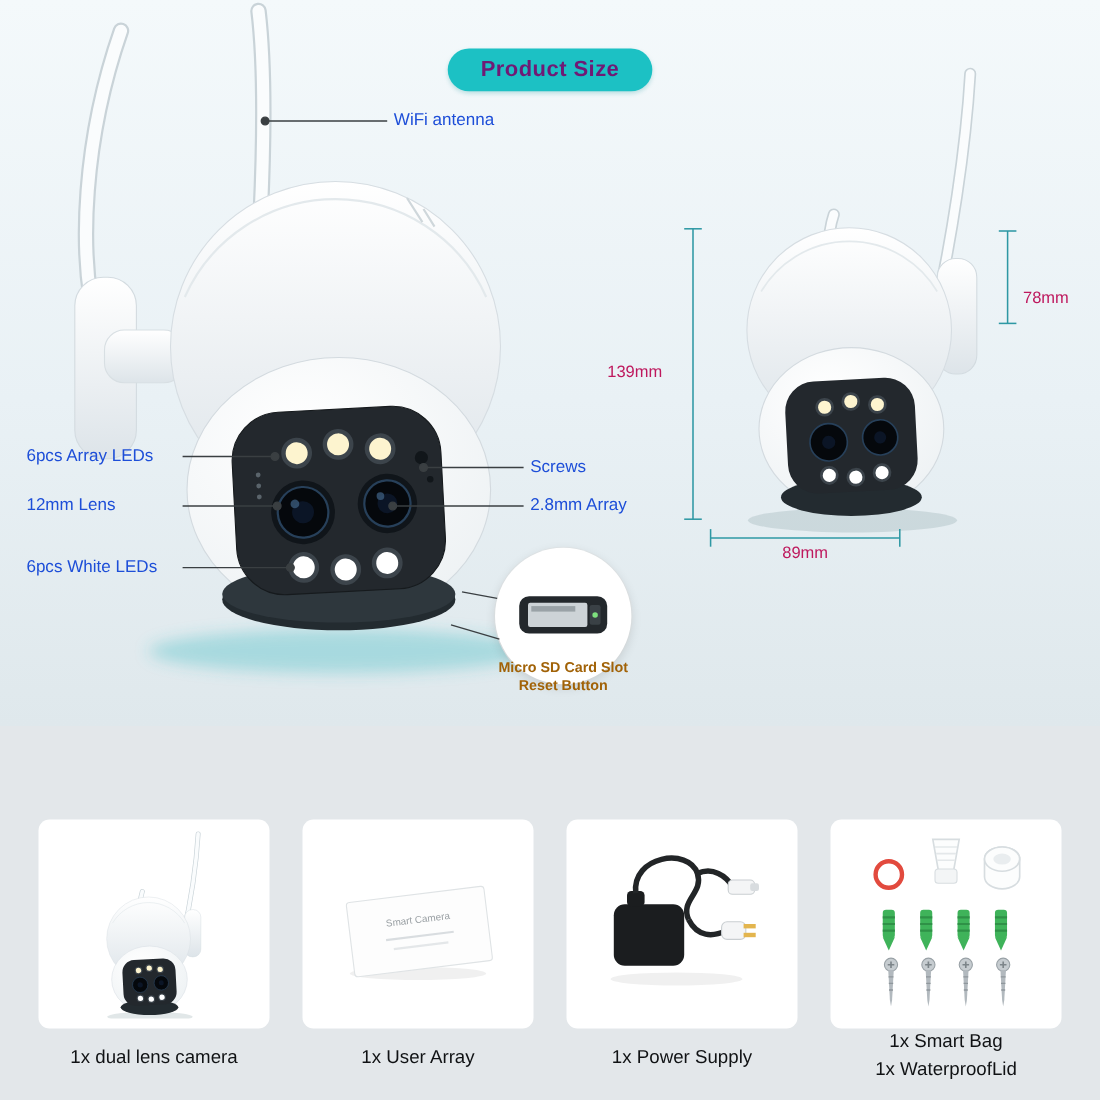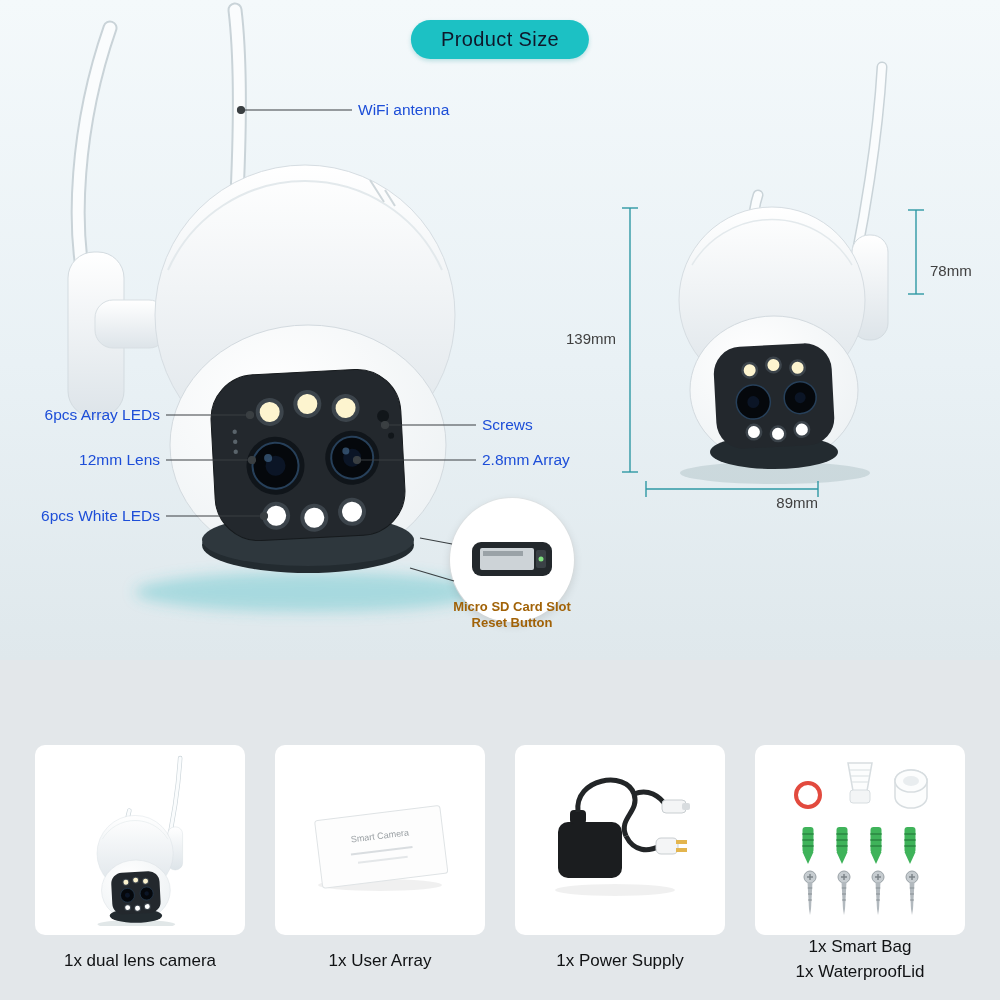--- a/index.html
+++ b/index.html
@@ -3,26 +3,26 @@
 <meta charset="utf-8">
 <style>
   * { margin:0; padding:0; box-sizing:border-box; }
   body { font-family:"Liberation Sans", sans-serif; background:#fff; }
   .stage { position:relative; width:1000px; height:1000px; overflow:hidden; }
   .top-bg { position:absolute; left:0; top:0; width:1000px; height:660px;
             background:linear-gradient(180deg,#f4f9fb 0%, #e9f1f5 55%, #dfe8ec 100%); }
   .bottom-bg { position:absolute; left:0; top:660px; width:1000px; height:340px; background:#e3e7ea; }
   .abs { position:absolute; }
   .pill { position:absolute; left:50%; transform:translateX(-50%);
-          background:#1cc1c4; color:#0f172a; font-weight:normal; font-size:20px;
+          background:#1cc1c4; color:#701a75; font-weight:bold; font-size:20px;
           padding:8px 30px; border-radius:26px; letter-spacing:0.4px; white-space:nowrap;
-          box-shadow:0 2px 4px rgba(20,150,155,0.25); }
+          box-shadow:0 2px 4px rgba(20,150,155,0.25);margin-top:24px; }
   .callout { position:absolute; font-size:15.5px; color:#1d4ed8; white-space:nowrap; }
-  .r { text-align:right; }
-  .dim { position:absolute; font-size:15px; color:#404040; white-space:nowrap; }
+  .r { }
+  .dim { position:absolute; font-size:15px; color:#be185d; white-space:nowrap; }
   .caption { position:absolute; font-size:13px; font-weight:bold; color:#a16207;
              text-align:center; line-height:16px; }
   .inset-circle { position:absolute; width:124px; height:124px; border-radius:50%;
                   background:#ffffff; box-shadow:0 3px 10px rgba(0,0,0,0.12), 0 0 0 1px #e4e9eb;
                   display:flex; align-items:center; justify-content:center; }
   .card { position:absolute; width:210px; height:190px; background:#ffffff; border-radius:10px;
           display:flex; align-items:center; justify-content:center; }
   .item-label { position:absolute; font-size:17px; color:#101214; text-align:center; line-height:25px; }
   svg { display:block; }
   .overlay { pointer-events:none; }
@@ -202,21 +202,21 @@
 
   <div class="callout" style="left:358px; top:101px">WiFi antenna</div>
   <div class="callout r" style="left:24px; top:406px; width:136px">6pcs Array LEDs</div>
   <div class="callout r" style="left:24px; top:451px; width:136px">12mm Lens</div>
   <div class="callout r" style="left:24px; top:507px; width:136px">6pcs White LEDs</div>
   <div class="callout" style="left:482px; top:416px">Screws</div>
   <div class="callout" style="left:482px; top:451px">2.8mm Array</div>
 
   <div class="dim r" style="left:552px; top:330px; width:64px">139mm</div>
   <div class="dim" style="left:930px; top:262px">78mm</div>
-  <div class="dim" style="left:646px; top:494px; width:172px; text-align:right">89mm</div>
+  <div class="dim" style="left:646px; top:494px; width:172px; text-align:center">89mm</div>
 
   <div class="caption" style="left:437px; top:599px; width:150px">
     <div>Micro SD Card Slot</div>
     <div>Reset Button</div>
   </div>
 
 
   <div class="card" style="left:35px; top:745px">
     <svg width="150" height="172" viewBox="36 12 216 420">
       <use href="#cam-small-group"></use>

